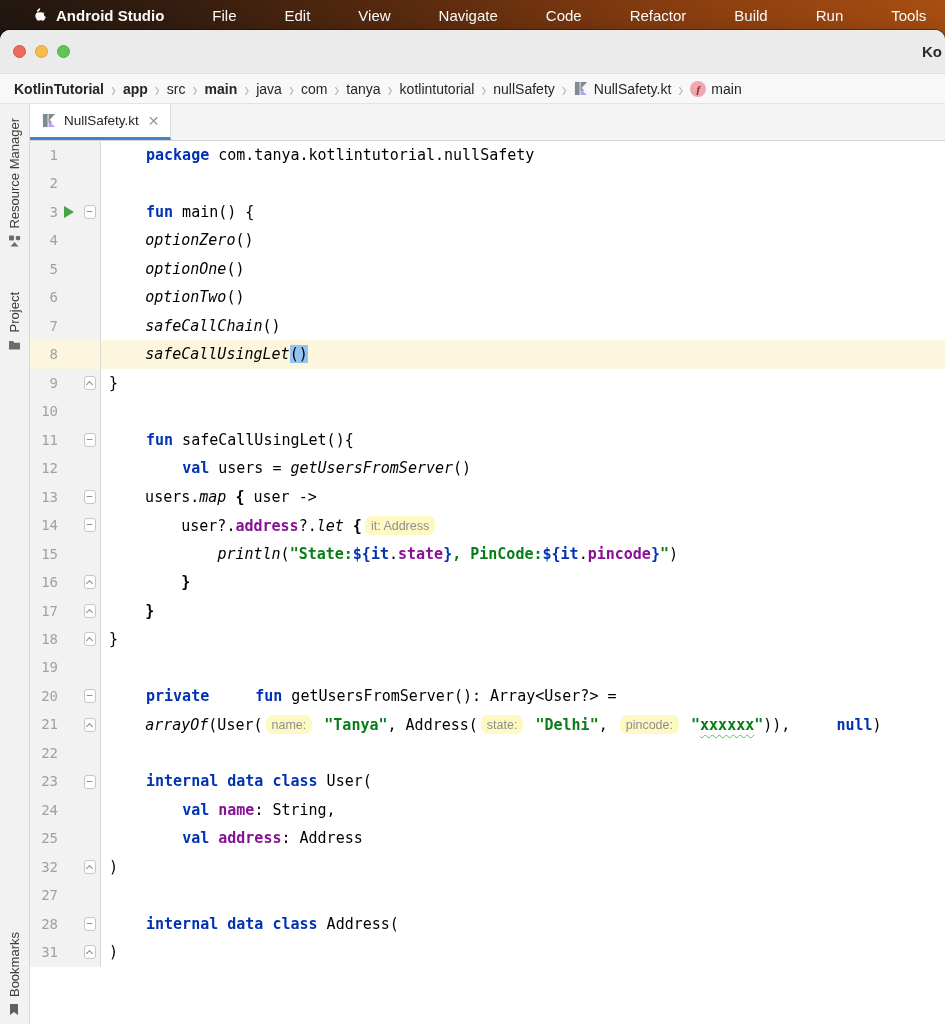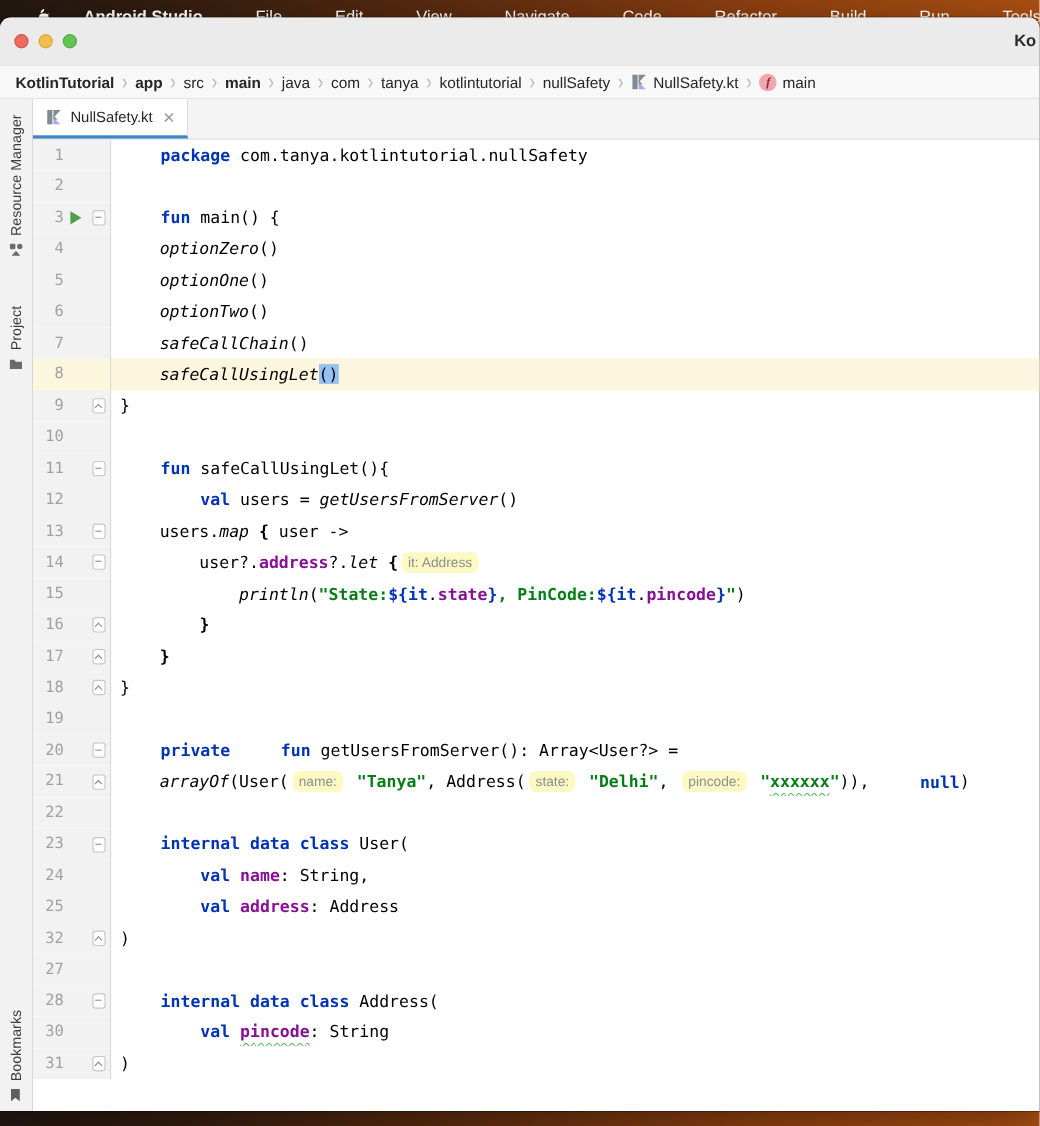--- a/index.html
+++ b/index.html
@@ -9,25 +9,25 @@
     background:linear-gradient(90deg,#221711 0%,#341d0f 18%,#5c2c0f 45%,#8a3e10 72%,#a84e12 100%);
   }
 
   
   .menubar {
     height:30px; display:flex; align-items:center;
     padding-left:30px; color:#fff; font-size:15px; overflow:hidden; white-space:nowrap;
   }
   .menubar .apple { width:16px; height:16px; margin-right:2px; flex:0 0 auto; }
   .menu-item { margin-left:48px; cursor:default; }
-  .menu-item.appname { font-weight:700; margin-left:28px; }
+  .menu-item.appname { font-weight:700; margin-left:8px; }
 
   
   .window {
-    position:absolute; left:0; top:16px; width:945px; height:994px;
+    position:absolute; left:0; top:30px; width:945px; height:994px;
     background:#fff; border-radius:10px 10px 0 0;
     box-shadow:0 0 0 1px rgba(0,0,0,.35), 0 8px 30px rgba(0,0,0,.35);
     display:flex; flex-direction:column; overflow:hidden;
   }
 
   .titlebar {
     height:44px; background:#ebebeb; flex:0 0 auto;
     display:flex; align-items:center; position:relative;
     border-bottom:1px solid #e2e2e2;
   }
@@ -496,28 +496,20 @@
               <span class="ln">28</span>
               <span class="runc"></span>
               <span class="foldc">
                 <span class="fold fold-s">−</span>
               </span>
             </div>
             <pre class="code"><span class="t-kw">internal data class</span><span class="t-p"> Address(</span></pre>
           </div>
           <div class="row">
             <div class="g">
-              <span class="ln">30</span>
-              <span class="runc"></span>
-              <span class="foldc"></span>
-            </div>
-            <pre class="code"><span class="t-p">    </span><span class="t-kw">val</span><span class="t-p"> </span><span class="t-propsq">pincode</span><span class="t-p">: String</span></pre>
-          </div>
-          <div class="row">
-            <div class="g">
               <span class="ln">31</span>
               <span class="runc"></span>
               <span class="foldc">
                 <span class="fold fold-e">
                   <i></i>
                 </span>
               </span>
             </div>
             <pre class="code"><span class="t-p">)</span></pre>
           </div>

